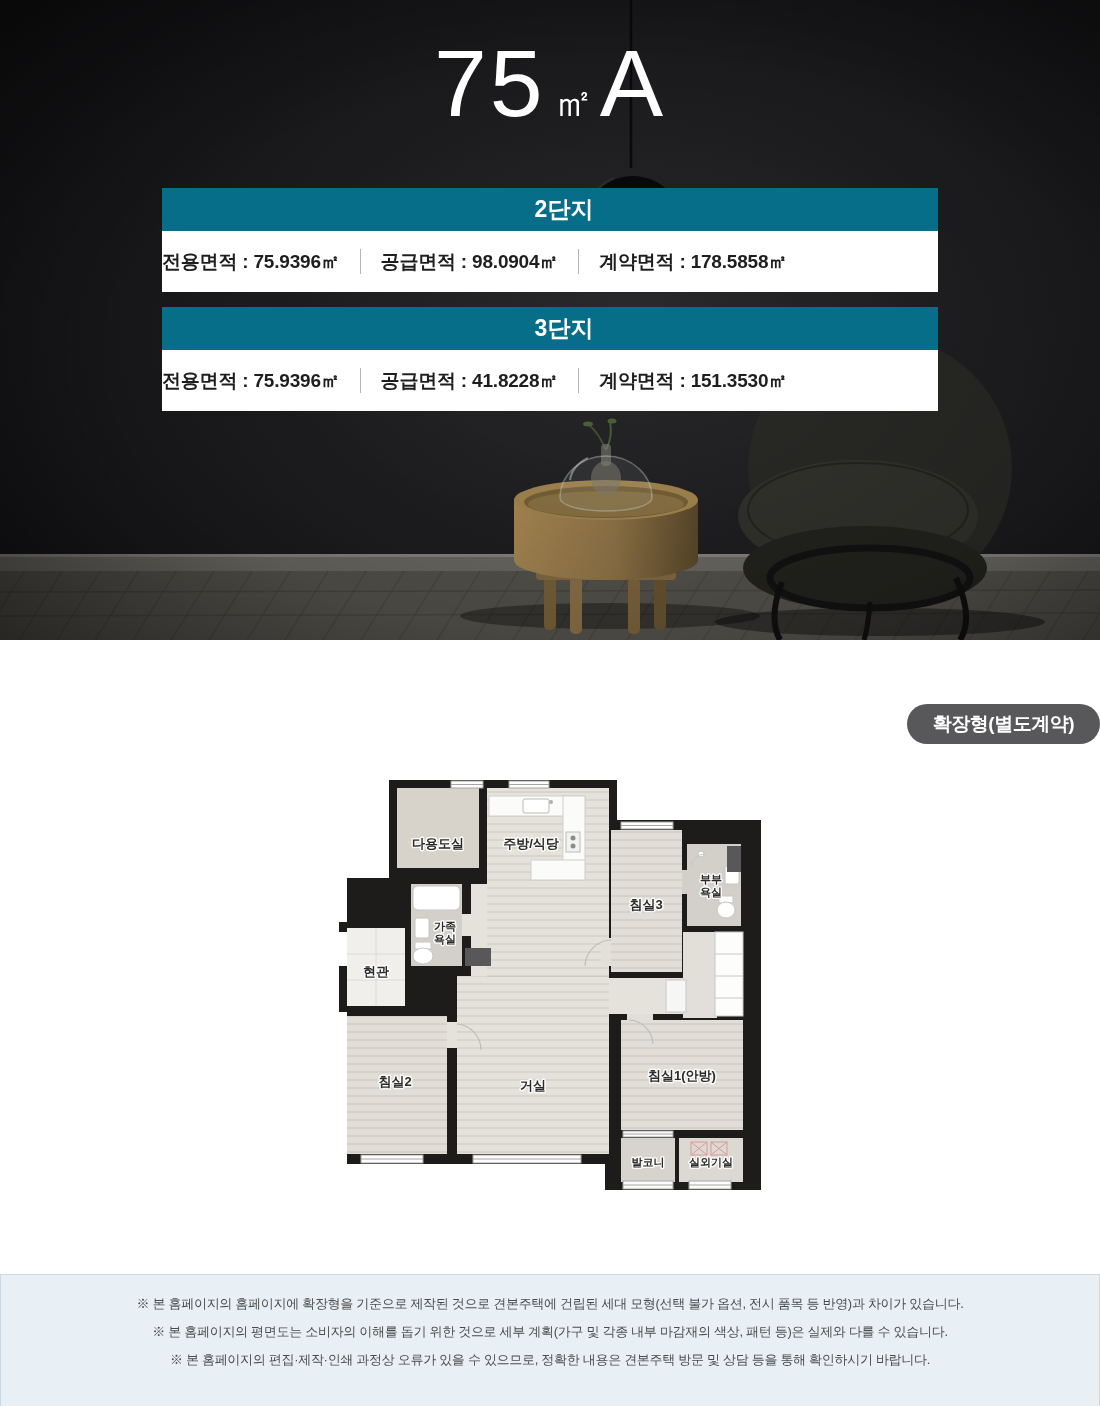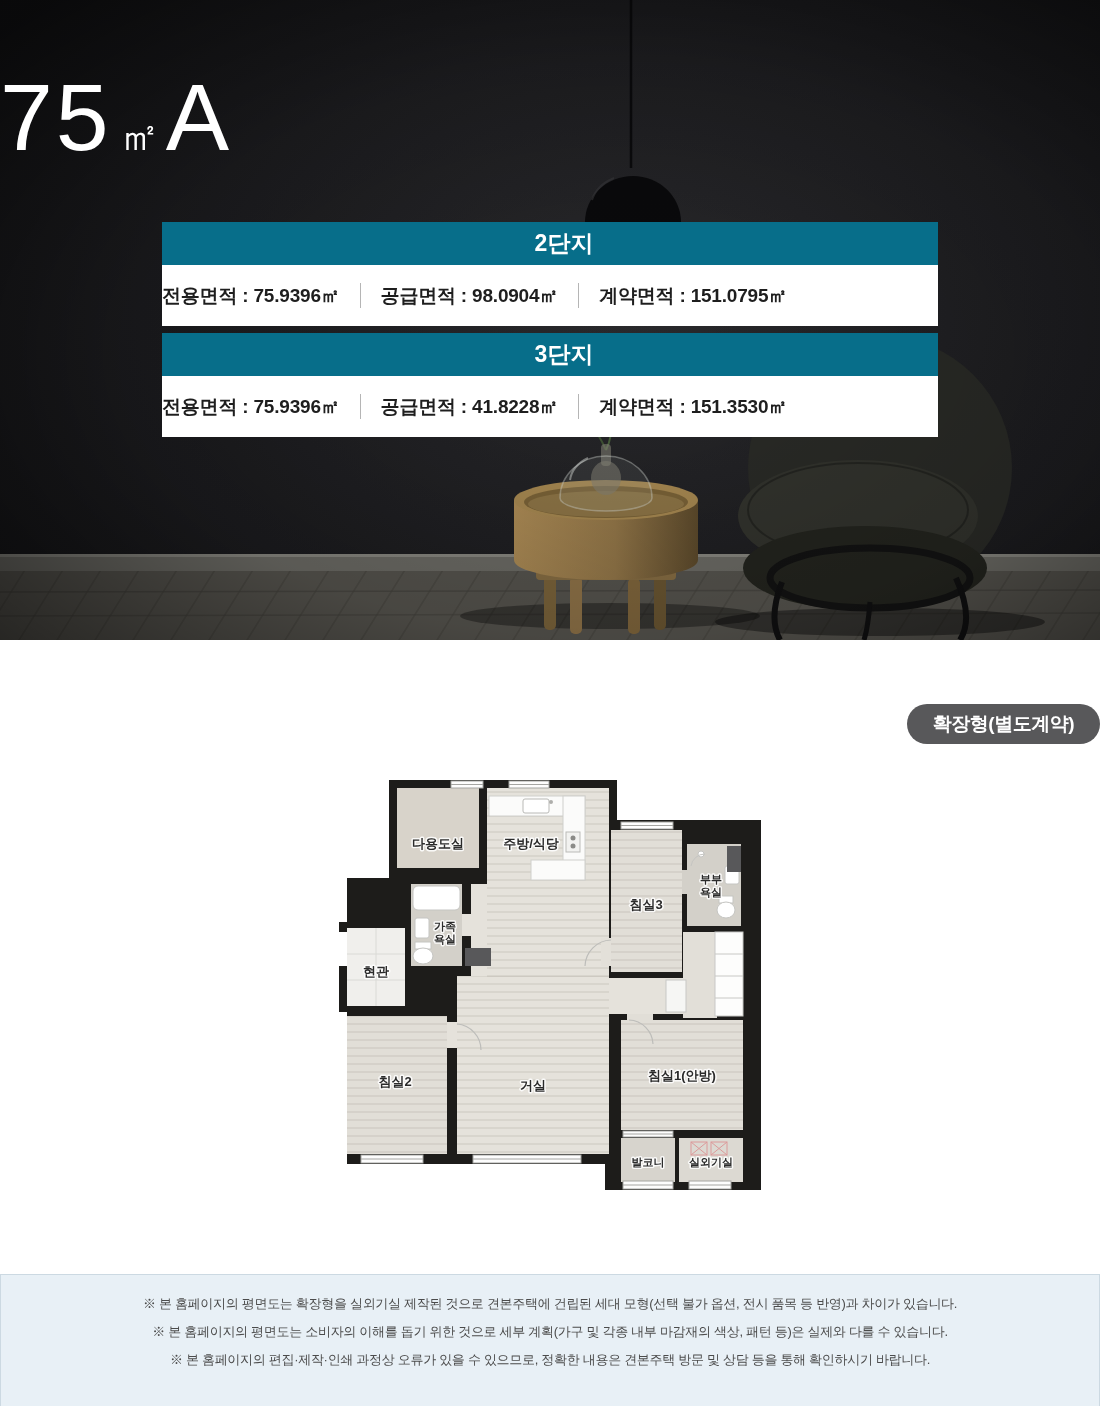--- a/index.html
+++ b/index.html
@@ -8,26 +8,26 @@
   .page { width: 1100px; height: 1406px; margin: 0 auto; position: relative; background: #ffffff; overflow: hidden; }
 
   
   .hero {
     position: relative; width: 1100px; height: 640px; overflow: hidden;
     background: radial-gradient(1000px 720px at 58% 48%, #2a2a2d 0%, #1d1d20 45%, #121214 100%);
   }
   .hero-art { position: absolute; inset: 0; z-index: 0; }
   .hero-content { position: relative; z-index: 2; }
   .title {
-    margin: 0; padding-top: 64px; text-align: left; color: #ffffff;
+    margin: 0; padding-top: 30px; text-align: center; color: #ffffff;
     font-weight: 300; font-size: 95px; line-height: 1.12; letter-spacing: 3px;
   }
   .title .unit { font-size: 40px; font-weight: 400; letter-spacing: 0; margin: 0 6px 0 8px; }
   .info-card { width: 776px; margin: 52px auto 0; }
-  .info-card + .info-card { margin-top: 7px; }
+  .info-card + .info-card { margin-top: 15px; }
   .card-head {
     height: 43px; background: #076e8a; color: #ffffff;
     font-size: 23px; font-weight: bold; text-align: center; line-height: 43px; padding-left: 28px;
   }
   .card-body {
     height: 61px; background: #ffffff; display: flex; align-items: center; justify-content: flex-start;
     gap: 20px; font-size: 19px; font-weight: bold; color: #1e1e1e; letter-spacing: -0.2px;
   }
   .vdiv { width: 1px; height: 25px; background: #b5b5b5; }
 
@@ -134,21 +134,21 @@
     <div class="hero-content">
       <h1 class="title"><span>75</span><span class="unit">㎡</span><span>A</span></h1>
 
       <div class="info-card">
         <div class="card-head"><span>2단지</span></div>
         <div class="card-body">
           <span>전용면적 : 75.9396㎡</span>
           <span class="vdiv"></span>
           <span>공급면적 : 98.0904㎡</span>
           <span class="vdiv"></span>
-          <span>계약면적 : 151.0795㎡</span>
+          <span>계약면적 : 178.5858㎡</span>
         </div>
       </div>
 
       <div class="info-card">
         <div class="card-head"><span>3단지</span></div>
         <div class="card-body">
           <span>전용면적 : 75.9396㎡</span>
           <span class="vdiv"></span>
           <span>공급면적 : 41.8228㎡</span>
           <span class="vdiv"></span>
@@ -286,18 +286,18 @@
       <text x="37" y="196" font-size="13" text-anchor="middle">현관</text>
       <text x="56" y="306" font-size="13" text-anchor="middle">침실2</text>
       <text x="194" y="310" font-size="13" text-anchor="middle">거실</text>
       <text x="343" y="300" font-size="13" text-anchor="middle">침실1(안방)</text>
       <text x="309" y="386" font-size="11" text-anchor="middle">발코니</text>
       <text x="372" y="386" font-size="11" text-anchor="middle">실외기실</text>
     </svg>
   </section>
 
   <section class="notices">
-    <p>※ 본 홈페이지의 평면도는 확장형을 실외기실 제작된 것으로 견본주택에 건립된 세대 모형(선택 불가 옵션, 전시 품목 등 반영)과 차이가 있습니다.</p>
+    <p>※ 본 홈페이지의 홈페이지에 확장형을 기준으로 제작된 것으로 견본주택에 건립된 세대 모형(선택 불가 옵션, 전시 품목 등 반영)과 차이가 있습니다.</p>
     <p>※ 본 홈페이지의 평면도는 소비자의 이해를 돕기 위한 것으로 세부 계획(가구 및 각종 내부 마감재의 색상, 패턴 등)은 실제와 다를 수 있습니다.</p>
     <p>※ 본 홈페이지의 편집·제작·인쇄 과정상 오류가 있을 수 있으므로, 정확한 내용은 견본주택 방문 및 상담 등을 통해 확인하시기 바랍니다.</p>
   </section>
 
 </div>
 
 </body></html>

